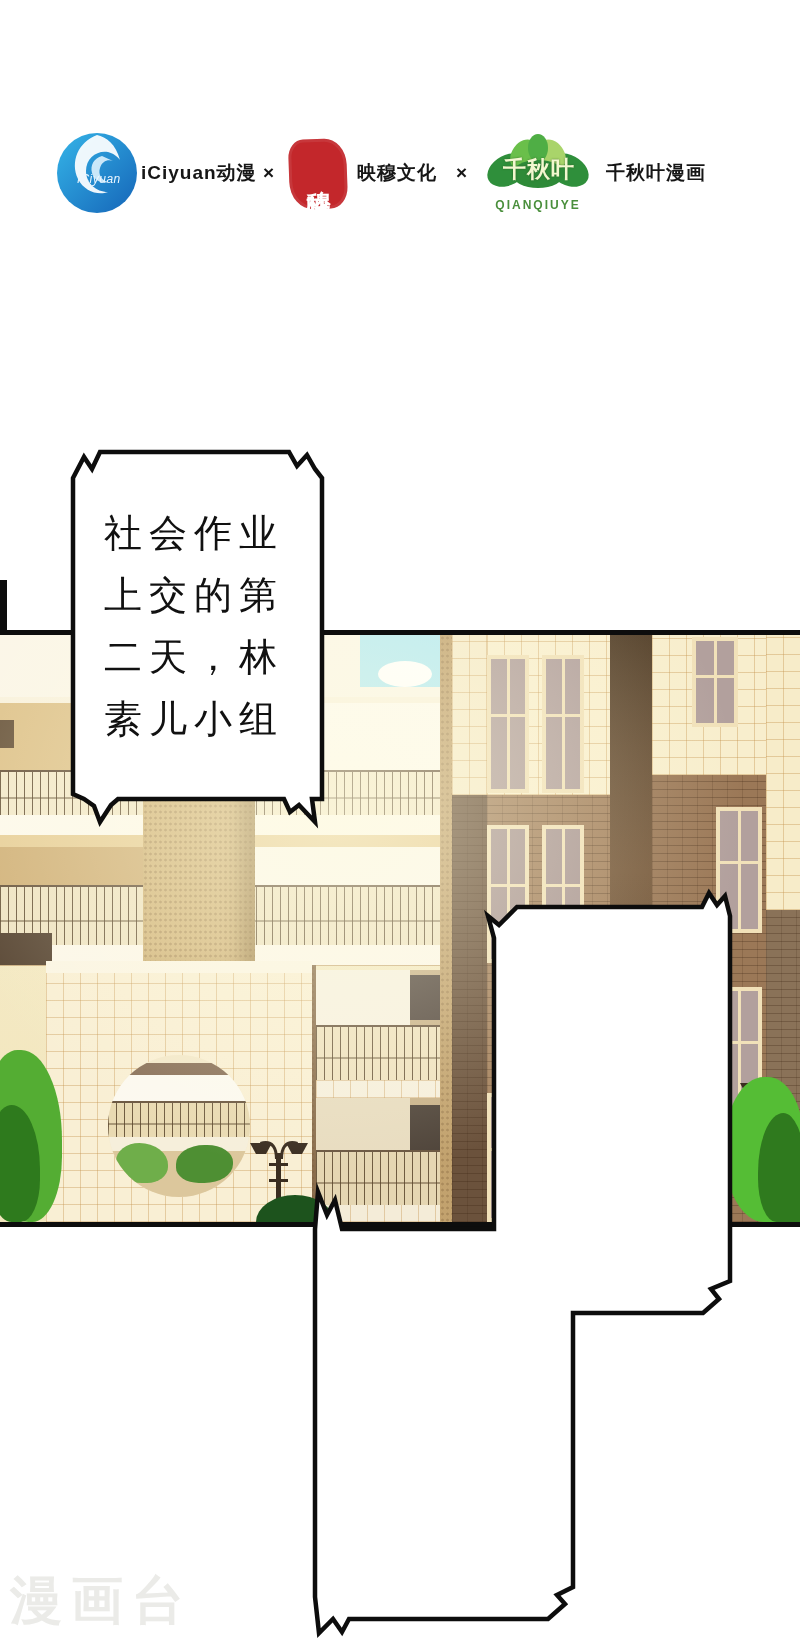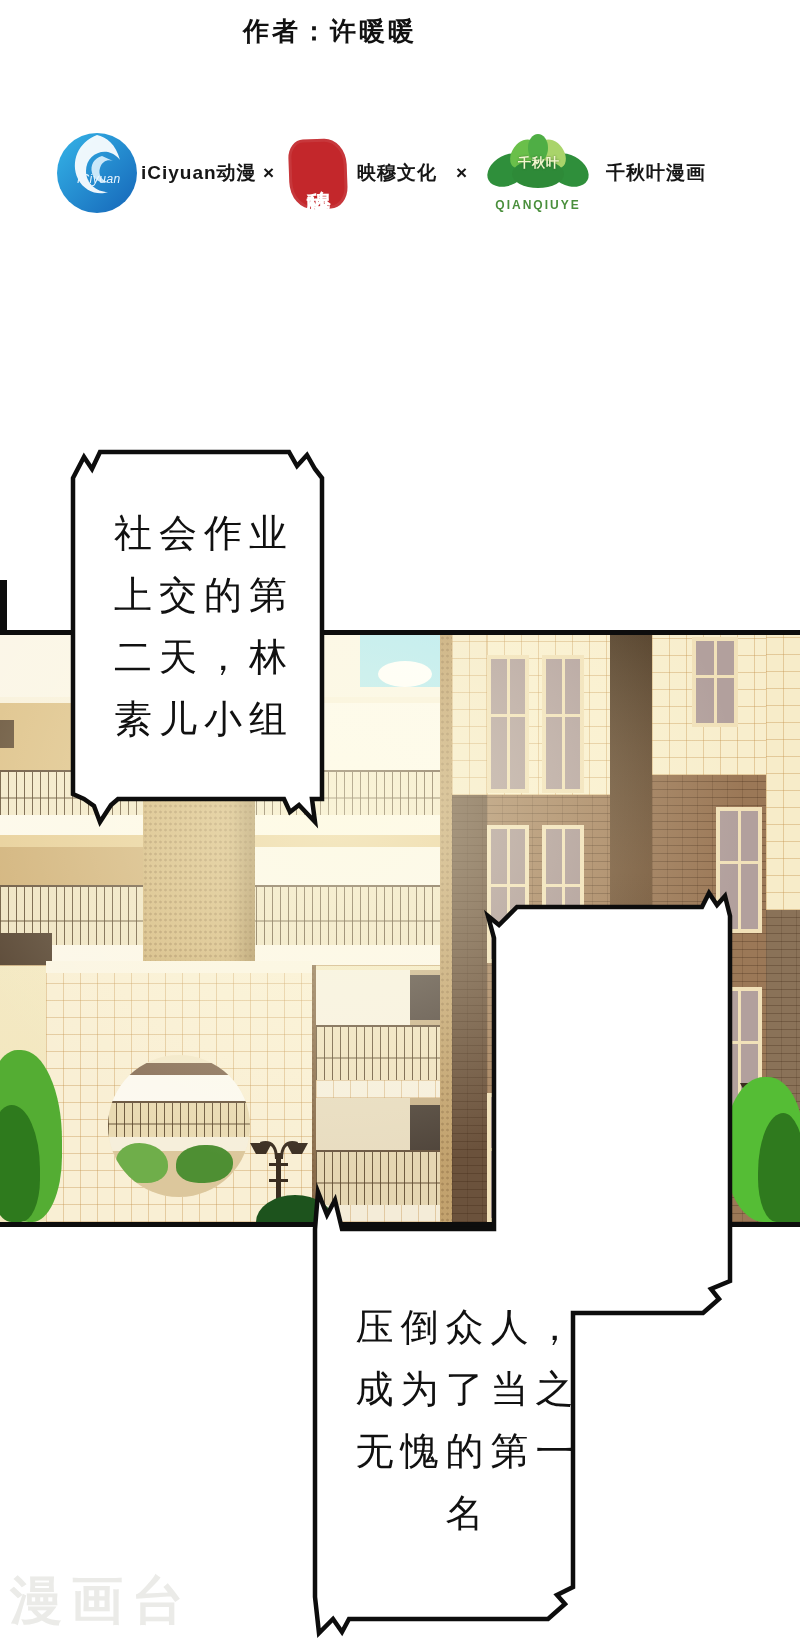--- a/index.html
+++ b/index.html
@@ -13,21 +13,21 @@
   .brand-sep{position:absolute;font-size:19px;font-weight:700;color:#161616;}
   .logo-iciyuan{position:absolute;left:56px;top:132px;width:82px;height:82px;}
   .iciyuan-word{position:absolute;left:8px;top:40px;width:66px;text-align:center;
                 font-size:12px;font-style:italic;color:#eaf6ff;letter-spacing:.5px;}
   .seal{position:absolute;left:289px;top:139px;width:58px;height:70px;background:#c3272b;
         border-radius:26% 38% 30% 40%;transform:rotate(-2deg);
         box-shadow:inset 0 0 0 3px rgba(255,255,255,.08);display:flex;align-items:center;justify-content:center;}
   .seal-chars{writing-mode:vertical-rl;font-size:24px;font-weight:700;color:#fff;
               letter-spacing:-2px;line-height:1;transform:rotate(1deg);}
   .logo-leaf{position:absolute;left:478px;top:128px;width:120px;height:80px;}
-  .leaf-word{position:absolute;left:18px;top:26px;width:86px;text-align:center;font-size:13px;
+  .leaf-word{position:absolute;left:18px;top:26px;width:86px;text-align:center;font-size:23px;
              font-weight:700;color:#f2f7cf;letter-spacing:1px;text-shadow:0 0 2px rgba(40,90,30,.8);}
   .leaf-sub{position:absolute;left:0;top:70px;width:120px;text-align:center;font-size:12px;
             font-weight:700;color:#4a8f3c;letter-spacing:2px;}
   
   .panel{position:absolute;left:0;top:630px;width:800px;height:597px;box-sizing:border-box;
          border-top:5px solid #0d0d0d;border-bottom:5px solid #0d0d0d;
          background:linear-gradient(#f6ecca,#f2e6bd);overflow:hidden;}
   .tiles{background-image:
       repeating-linear-gradient(0deg,rgba(195,145,75,.38) 0 1px,transparent 1px 17px),
       repeating-linear-gradient(90deg,rgba(195,145,75,.38) 0 1px,transparent 1px 17px);}
@@ -41,30 +41,29 @@
   .railing::after{content:"";position:absolute;left:0;right:0;top:55%;height:2px;
       background:rgba(90,70,45,.45);}
   .win{position:absolute;background:#b2a09d;border:4px solid #f1e1b9;box-sizing:border-box;}
   .win::before{content:"";position:absolute;top:0;bottom:0;left:calc(50% - 1px);width:3px;background:#f1e1b9;}
   .win::after{content:"";position:absolute;left:0;right:0;top:42%;height:3px;background:#f1e1b9;}
   .glow{position:absolute;inset:0;pointer-events:none;
         background:radial-gradient(ellipse at 42% 30%,rgba(255,252,225,.55),rgba(255,240,190,0) 62%);}
   
   .bubble-svg{position:absolute;left:0;top:0;pointer-events:none;}
   .bubble-text{position:absolute;color:#111;font-size:38px;line-height:62px;font-weight:500;
-               letter-spacing:7px;white-space:pre-line;text-align:center;}
+               letter-spacing:7px;white-space:pre-line;}
   .watermark{position:absolute;left:10px;top:1566px;font-size:52px;font-weight:600;
              letter-spacing:9px;color:#ebebe8;}
 </style>
 </head>
 <body>
 
 <div id="stage">
 
-  <div class="author">作者：许暖暖</div>
 
   <div>
     <svg class="logo-iciyuan" viewBox="0 0 82 82">
       <defs>
         <linearGradient id="bg1" x1="0" y1="0" x2="1" y2="1">
           <stop offset="0" stop-color="#35b5e8"></stop>
             <stop offset="1" stop-color="#1565b8"></stop>
         </linearGradient>
       </defs>
       <circle cx="41" cy="41" r="40" fill="url(#bg1)"></circle>
@@ -198,19 +197,15 @@
          L573 1313 L573 1587 L557 1595 L565 1604 L548 1619
          L349 1619 L342 1632 L333 1619 L319 1633 L315 1597
          L315 1229 L318 1192 L327 1215 L335 1200 L342 1229
          L494 1229 L494 938 L488 916 L499 925 Z" fill="#ffffff" stroke="#0d0d0d" stroke-width="4.5" stroke-miterlimit="20"></path>
   </svg>
 
   <div class="bubble-text" style="left:104px;top:502px;width:200px;">社会作业
 上交的第
 二天，林
 素儿小组</div>
-  <div class="bubble-text" style="left:348px;top:1296px;width:240px;">压倒众人，
-成为了当之
-无愧的第一
-名</div>
 
   <div class="watermark">漫画台</div>
 </div>
 
 </body></html>

